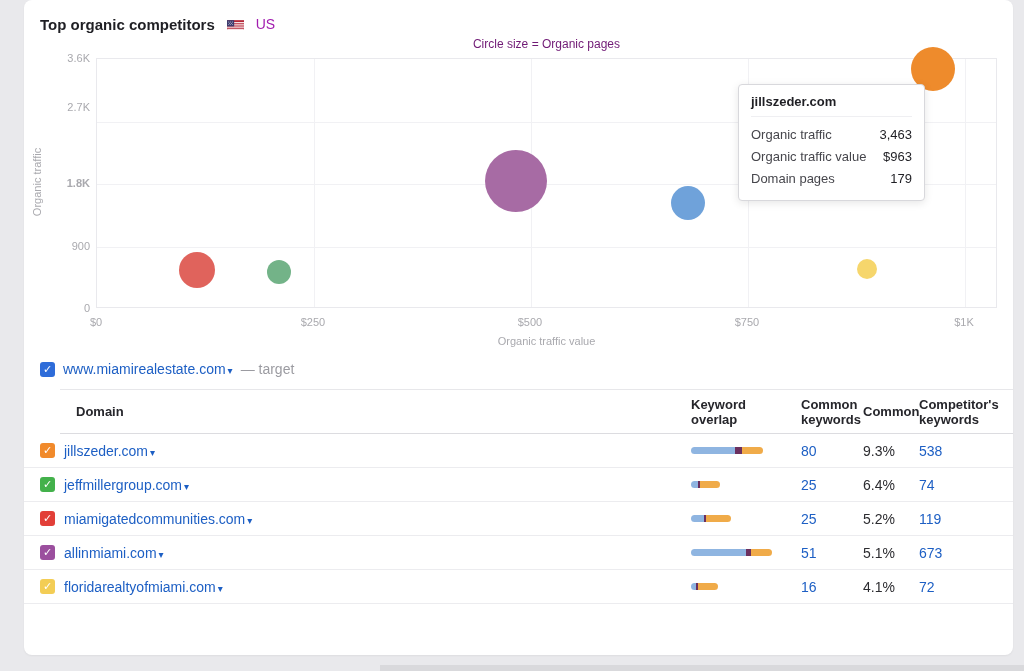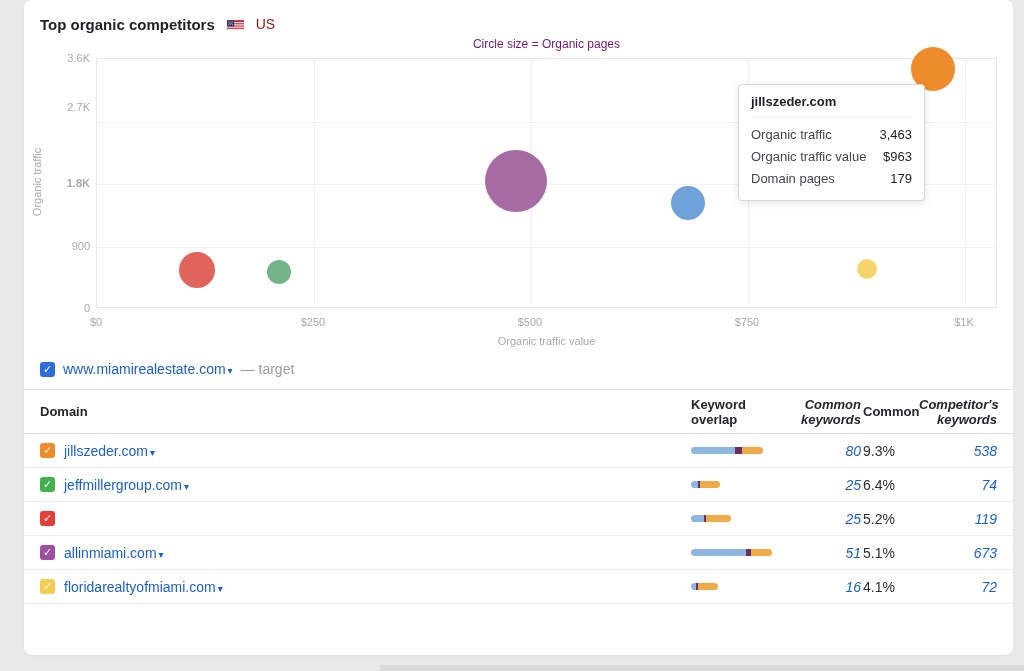--- a/index.html
+++ b/index.html
@@ -11,21 +11,21 @@
   }
   .next-edge { position:absolute; left:380px; right:0; bottom:0; height:6px; background:#d9d9dc; }
   .card {
     position:absolute; left:24px; top:0; width:989px; height:655px;
     background:#fff; border-radius:8px; box-shadow:0 1px 2px rgba(0,0,0,.05); z-index:1;
   }
   
   .hdr { display:flex; align-items:center; gap:12px; padding:13px 16px 0 16px; height:35px; }
   .hdr-title { font-size:15px; font-weight:bold; color:#1f1f24; }
   .flag { width:17px; height:12px; border-radius:1px; overflow:hidden; flex:0 0 auto; }
-  .hdr-country { font-size:14px; color:#7f1d1d; }
+  .hdr-country { font-size:14px; color:#a21caf; }
   
   .chart-wrap { position:relative; height:312px; }
   .chart-title { position:absolute; left:72px; top:2px; width:901px; text-align:center; font-size:12px; color:#701a75; }
   .plot { position:absolute; left:72px; top:23px; width:901px; height:250px; border:1px solid #e9e9ed; }
   .gl-v { position:absolute; top:0; bottom:0; width:1px; background:#f1f1f4; }
   .gl-h { position:absolute; left:0; right:0; height:1px; background:#f1f1f4; }
   .bubble { position:absolute; border-radius:50%; z-index:1; }
   .ytick { position:absolute; width:60px; text-align:right; font-size:11px; color:#a9a9ae; }
   .xtick { position:absolute; top:281px; width:60px; text-align:center; font-size:11px; color:#a9a9ae; }
   .ylab { position:absolute; left:-52px; top:141px; width:130px; transform:rotate(-90deg); transform-origin:center;
@@ -48,22 +48,22 @@
   .lnk { color:#1d5fc4; text-decoration:none; cursor:pointer; }
   .caret { color:#1d5fc4; font-size:10px; margin-left:2px; }
   .muted { color:#9b9ba1; }
   
   .tbl { margin-top:2px; }
   .trow, .thead {
     display:grid; grid-template-columns:1fr 110px 60px 58px 78px;
     align-items:center; padding:0 16px 0 16px;
   }
   .thead { border-top:1px solid #e7e7ea; border-bottom:1px solid #dcdce0; min-height:45px; align-items:center;
-           font-size:13px; font-weight:bold; color:#26262b; padding-top:5px; padding-bottom:5px; }
-  .thead .rt, .trow .rt { text-align:right;font-style:italic; }
+           font-size:13px; font-weight:bold; color:#26262b; padding-top:5px; padding-bottom:5px;margin-left:36px; }
+  .thead .rt, .trow .rt { text-align:left; }
   .trow { height:34px; border-bottom:1px solid #ececef; font-size:14px; }
   .dcell { display:flex; align-items:center; gap:9px; }
   .num { color:#1d5fc4; cursor:pointer; }
   .share { color:#2c2c30; padding-left:2px; }
   .obar { display:flex; height:7px; border-radius:4px; overflow:hidden; width:max-content; }
   .obar span { display:block; height:100%; }
   
   .footer { display:flex; gap:8px; padding:12px 16px; }
   .btn {
     display:inline-flex; align-items:center; gap:7px; height:30px; padding:0 13px;
@@ -204,20 +204,21 @@
               <span style="width: 20px; background: rgb(240, 171, 73);"></span>
             </div>
           </div>
           <div class="rt num">25</div>
           <div class="share">6.4%</div>
           <div class="rt num">74</div>
         </div>
         <div class="trow">
           <div class="dcell">
             <div class="cb" style="background: rgb(226, 63, 56);">✓</div>
+            <span><a class="lnk">miamigatedcommunities.com</a><span class="caret">▾</span></span>
           </div>
           <div class="">
             <div class="obar">
               <span style="width: 13px; background: rgb(143, 181, 225);"></span>
               <span style="width: 2px; background: rgb(107, 47, 94);"></span>
               <span style="width: 25px; background: rgb(240, 171, 73);"></span>
             </div>
           </div>
           <div class="rt num">25</div>
           <div class="share">5.2%</div>

